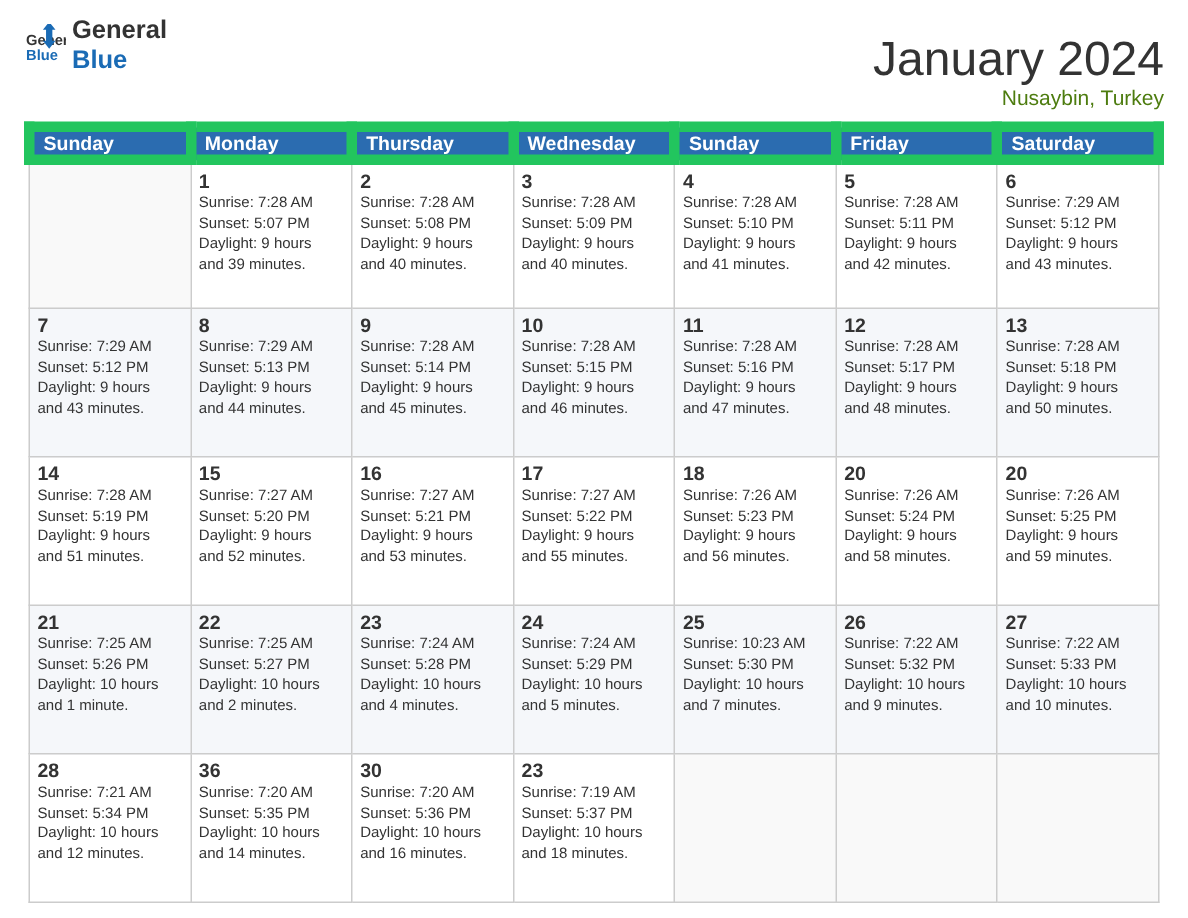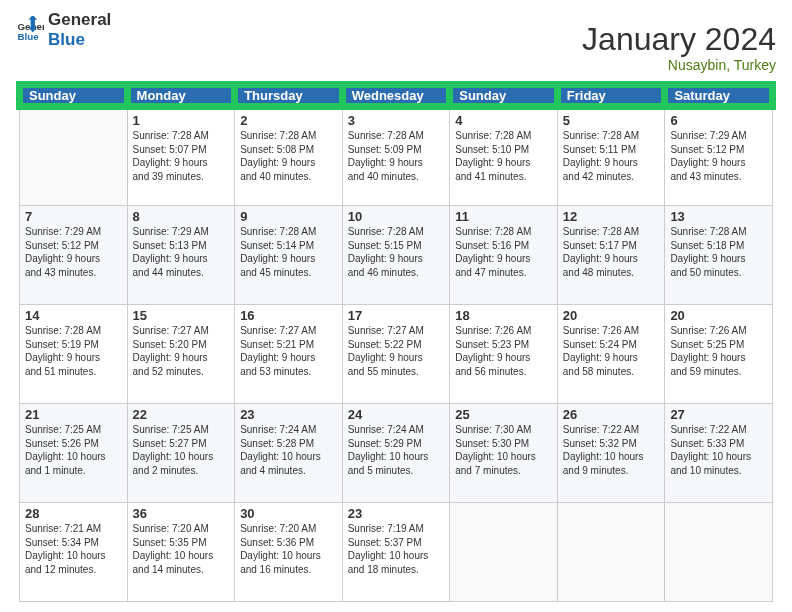--- a/index.html
+++ b/index.html
@@ -297,21 +297,21 @@
           </td>
           <td>
             <span class="day-number">24</span>
             <div class="day-info" style="white-space: pre-line;">Sunrise: 7:24 AM
 Sunset: 5:29 PM
 Daylight: 10 hours
 and 5 minutes.</div>
           </td>
           <td>
             <span class="day-number">25</span>
-            <div class="day-info" style="white-space: pre-line;">Sunrise: 7:30 AM
+            <div class="day-info" style="white-space: pre-line;">Sunrise: 10:23 AM
 Sunset: 5:30 PM
 Daylight: 10 hours
 and 7 minutes.</div>
           </td>
           <td>
             <span class="day-number">26</span>
             <div class="day-info" style="white-space: pre-line;">Sunrise: 7:22 AM
 Sunset: 5:32 PM
 Daylight: 10 hours
 and 9 minutes.</div>

